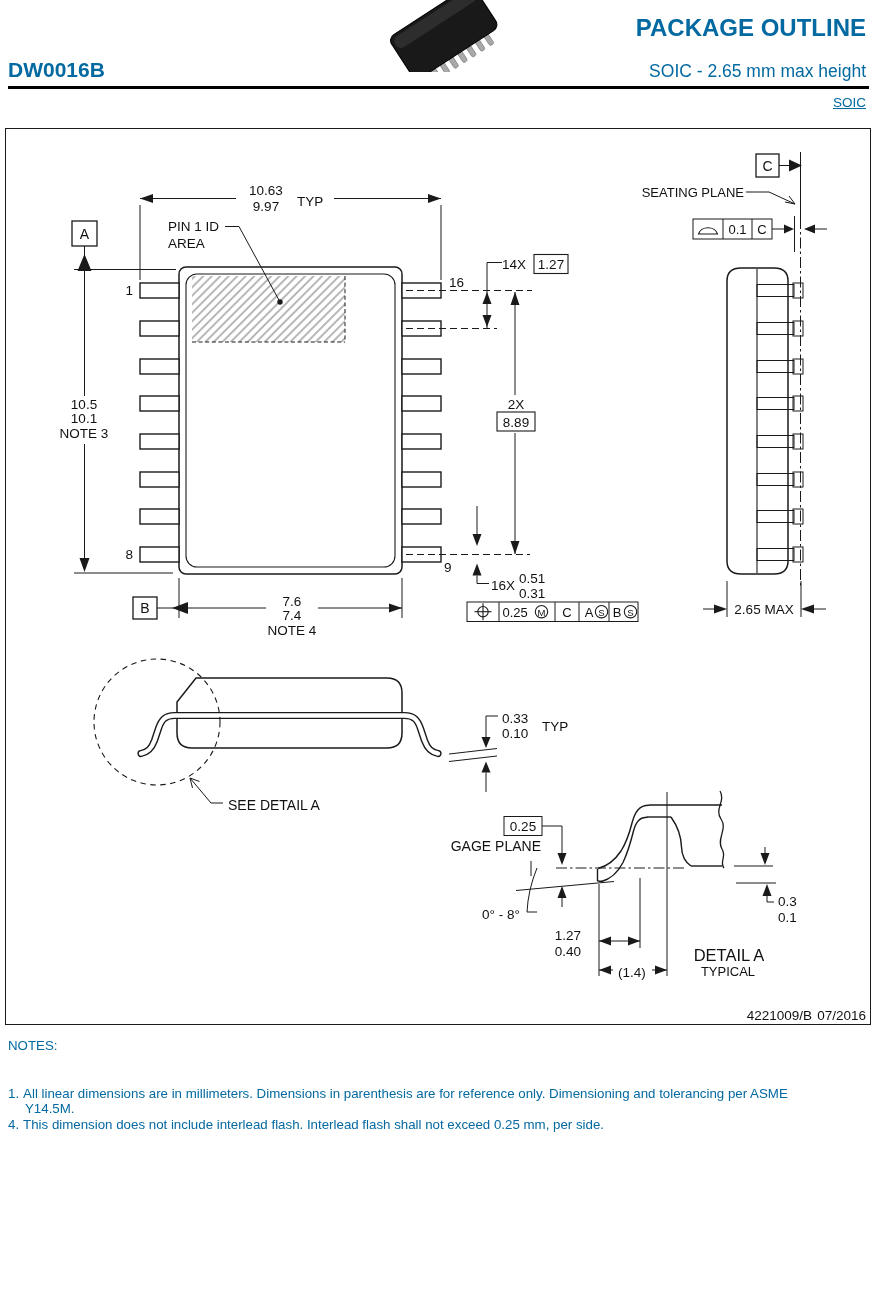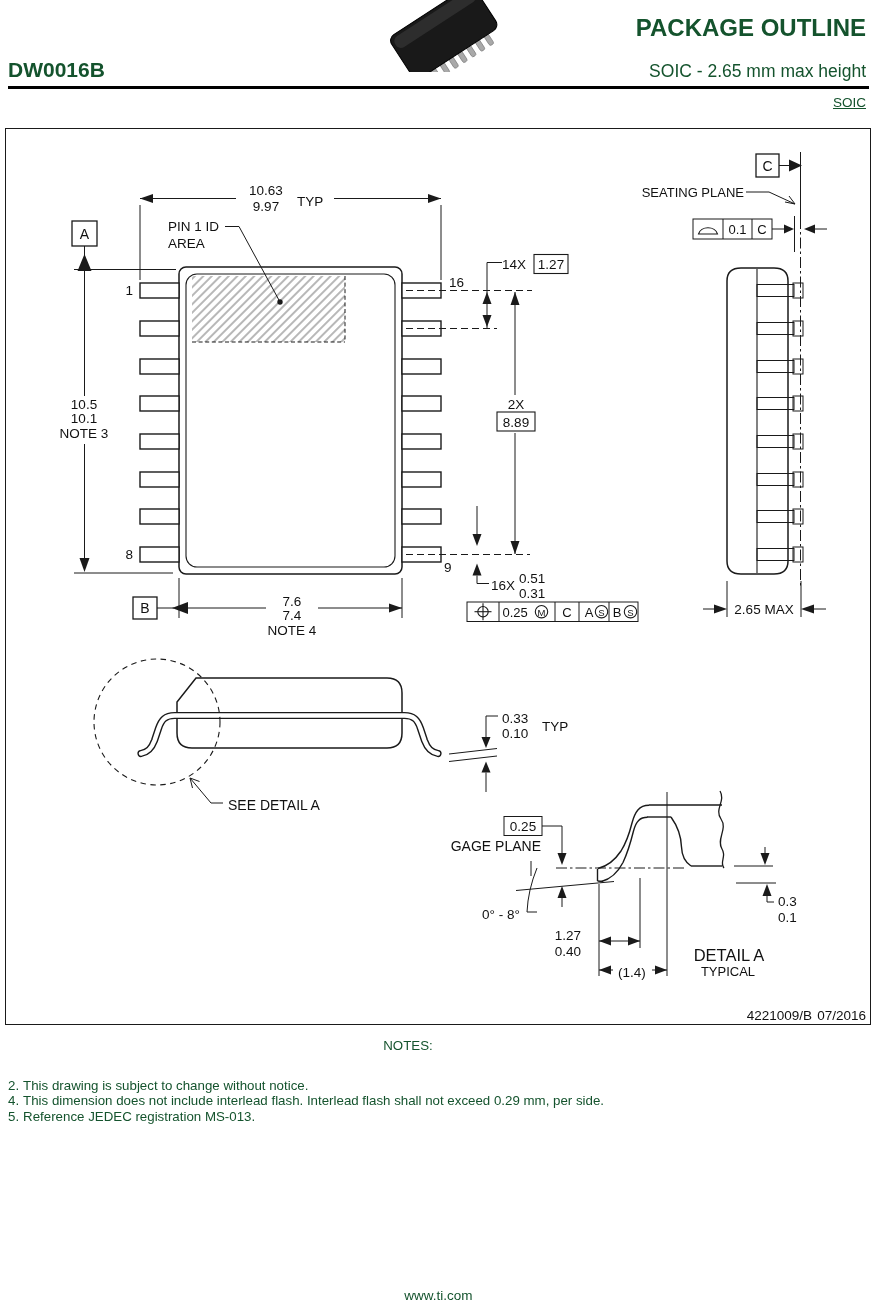--- a/index.html
+++ b/index.html
@@ -1,38 +1,38 @@
 <!DOCTYPE html>
 <html><head>
 <meta charset="utf-8">
 <style>
   html,body{margin:0;padding:0;background:#fff;}
   .page{position:relative;width:877px;height:1307px;background:#fff;overflow:hidden;
-        font-family:"Liberation Sans",sans-serif;color:#14532d;}
+        font-family:"Liberation Sans",sans-serif;color:#0369a1;}
   .hdr-title{position:absolute;top:14px;right:11px;font-size:24px;font-weight:bold;}
   .hdr-part{position:absolute;top:58px;left:8px;font-size:21px;font-weight:bold;}
   .hdr-sub{position:absolute;top:61px;right:11px;font-size:17.5px;font-weight:normal;}
   .hdr-rule{position:absolute;top:86px;left:8px;width:861px;height:3.2px;background:#000;}
   .hdr-family{position:absolute;top:95px;right:11px;font-size:13.5px;text-decoration:underline;}
   .chip{position:absolute;left:372px;top:-2px;width:140px;height:74px;}
   svg.drawing{position:absolute;left:0;top:0;width:877px;height:1307px;}
   svg text{font-family:"Liberation Sans",sans-serif;font-size:13.5px;fill:#111;}
   svg .t14{font-size:14px}  svg .t13{font-size:13px}  svg .t16{font-size:16.5px}
   svg .t9{font-size:9.5px}
   svg .mid{text-anchor:middle}  svg .end{text-anchor:end}
   .ln{stroke:#1a1a1a;stroke-width:1;fill:none;}
   .b15{stroke-width:1.5}  .b14{stroke-width:1.4}  .b13{stroke-width:1.3}  .b11{stroke-width:1.1}
   .wfill{fill:#fff}
   .tri{fill:#1a1a1a;stroke:none;}
   .dash{stroke-dasharray:7 4}
   .dashdot{stroke-dasharray:11 3 2.5 3}
   .dashsm{stroke-dasharray:4 2.6}
   .dashc{stroke-dasharray:5.5 4.5}
   .notes{position:absolute;left:8px;top:1038px;width:800px;font-size:13.3px;line-height:15.5px;}
-  .notes-head{margin-bottom:24px;text-align:center;}
+  .notes-head{margin-bottom:32px;}
   .note{padding-left:17px;text-indent:-17px;}
   .note .nn{margin-right:4px;}
   .footer{position:absolute;left:0;top:1288px;width:877px;text-align:center;font-size:13.5px;}
 </style>
 </head>
 <body>
 
 <div class="page">
 
   <svg class="chip" viewBox="0 0 140 74" aria-hidden="true">
@@ -360,22 +360,18 @@
       <text x="729" y="961" class="mid t16">DETAIL A</text>
       <text x="728" y="975.5" class="mid t13">TYPICAL</text>
     </g>
 
     <text x="812" y="1020" class="end">4221009/B</text>
     <text x="866" y="1020" class="end">07/2016</text>
   </svg>
 
   <section class="notes">
     <div class="notes-head">NOTES:</div>
-    <div class="note"><span class="nn">2.</span><span>This drawing is subject to change without notice.</span></div>
-    <div class="note"><span class="nn">4.</span><span>This dimension does not include interlead flash. Interlead flash shall not exceed 0.29 mm, per side.</span></div>
-    <div class="note"><span class="nn">5.</span><span>Reference JEDEC registration MS-013.</span></div>
+    <div class="note"><span class="nn">1.</span><span>All linear dimensions are in millimeters. Dimensions in parenthesis are for reference only. Dimensioning and tolerancing per ASME Y14.5M.</span></div>
+    <div class="note"><span class="nn">4.</span><span>This dimension does not include interlead flash. Interlead flash shall not exceed 0.25 mm, per side.</span></div>
   </section>
 
-  <div class="footer">
-    <span>www.ti.com</span>
-  </div>
 
 </div>
 
 </body></html>

